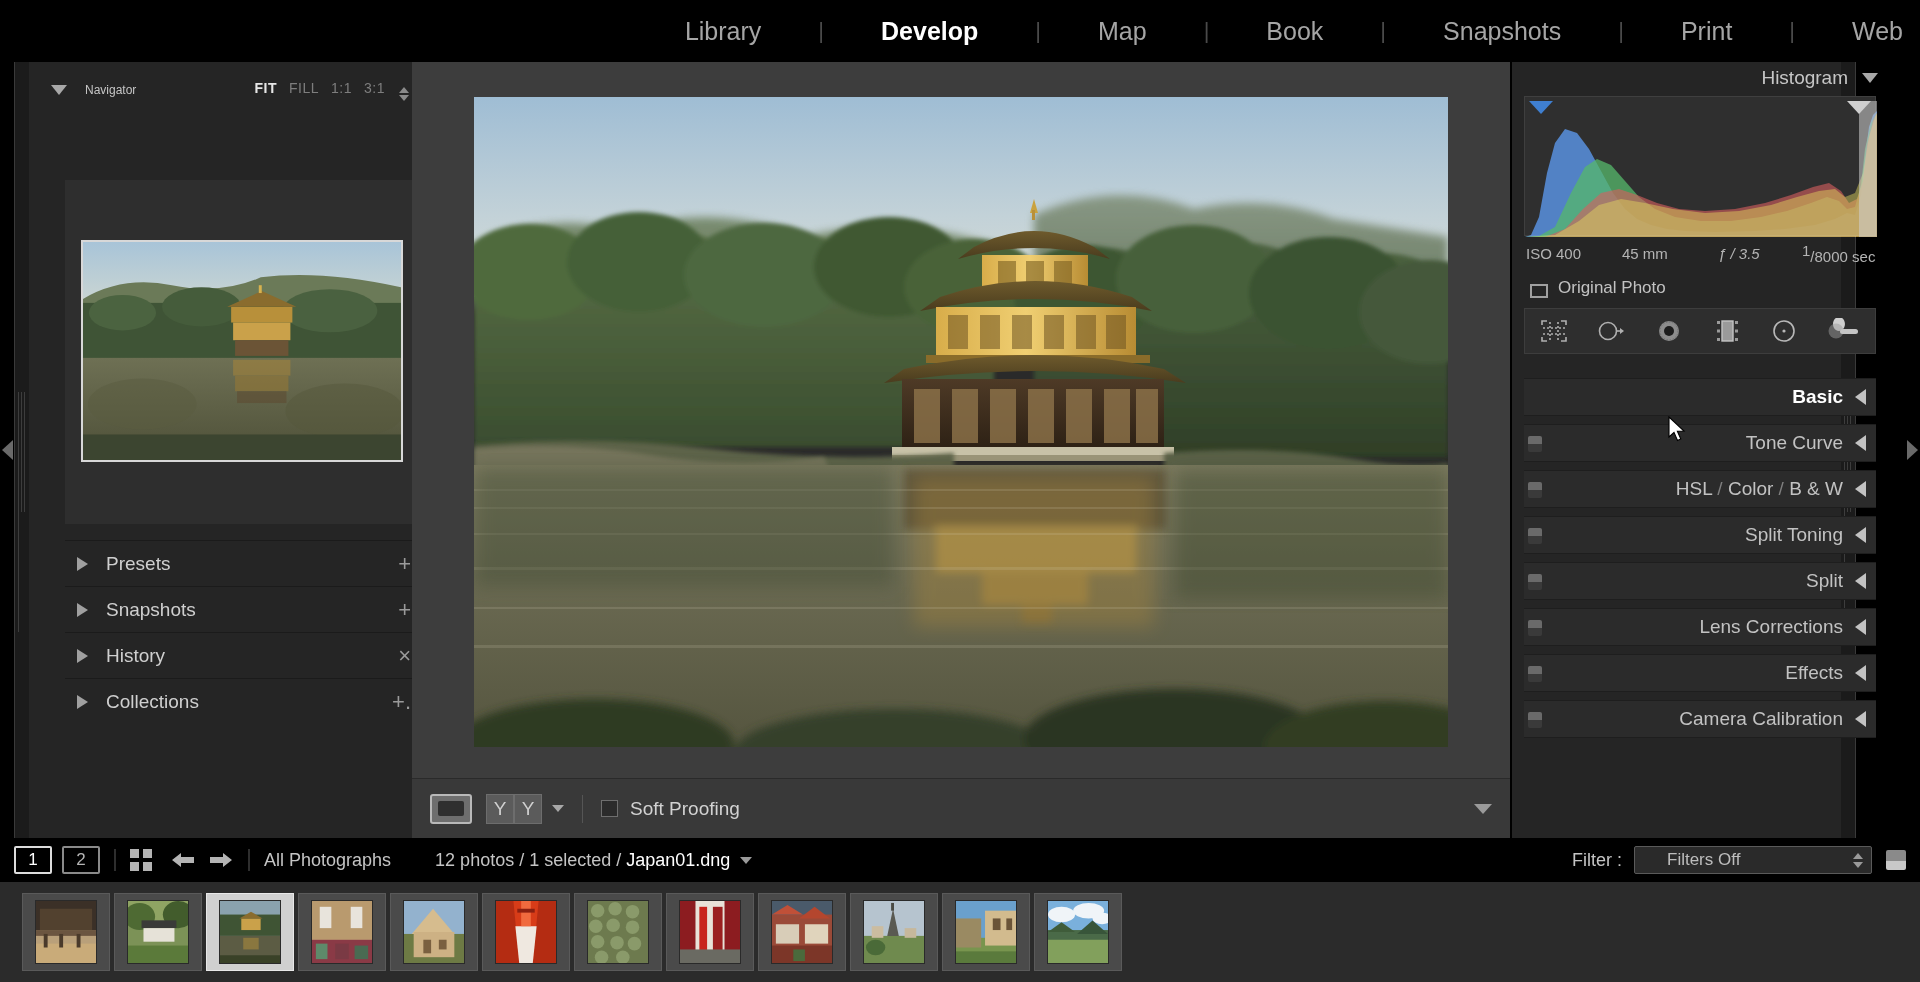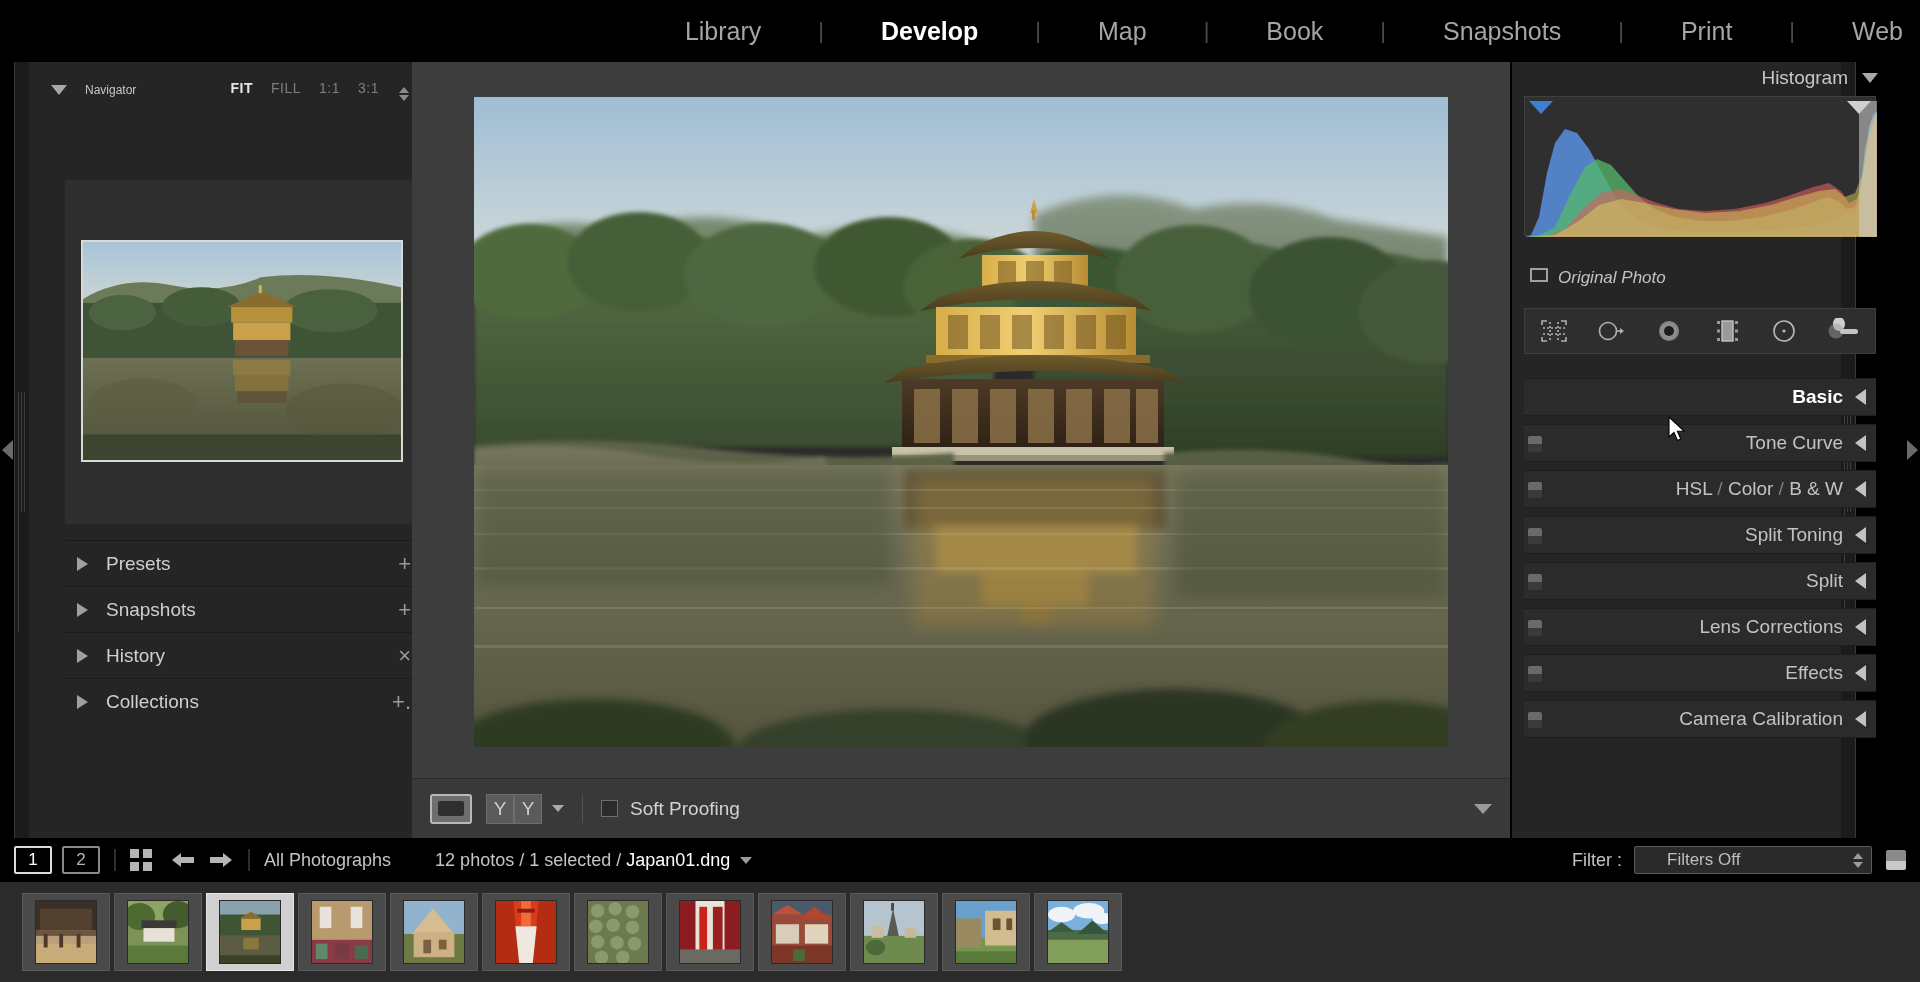--- a/index.html
+++ b/index.html
@@ -52,21 +52,21 @@
   .grip-lines i { display:block; width: 1px; height: 120px; background: #3d3d3d; float: left; margin-right: 2px; }
 
   .nav-header {
     position: absolute; left: 36px; top: 14px; width: 362px; height: 28px;
     display: flex; align-items: center;
   }
   .tri { width: 0; height: 0; cursor: pointer; }
   .tri-down { border-left: 8px solid transparent; border-right: 8px solid transparent; border-top: 10px solid #a8a8a8; }
   .tri-right { border-top: 7px solid transparent; border-bottom: 7px solid transparent; border-left: 11px solid #a0a0a0; }
   .nav-title { font-size: 12px; color: #c6c6c6; margin-left: 18px; }
-  .zoom-opts { margin-left: auto; display: flex; align-items: baseline; gap: 18px; padding-right: 4px; }
+  .zoom-opts { margin-left: auto; display: flex; align-items: baseline; gap: 12px; padding-right: 4px; }
   .zoom-opt { font-size: 14px; color: #7e7e7e; cursor: pointer; letter-spacing: .5px; }
   .zoom-opt.active { color: #e6e6e6; font-weight: bold; }
   .zoom-stepper { display:flex; flex-direction: column; gap:2px; margin-left:2px; cursor:pointer;}
   .zoom-stepper i { width:0;height:0;border-left:5px solid transparent;border-right:5px solid transparent;}
   .zoom-stepper i.up { border-bottom:6px solid #8a8a8a; }
   .zoom-stepper i.dn { border-top:6px solid #8a8a8a; }
 
   .nav-preview-box {
     position: absolute; left: 50px; top: 118px; width: 352px; height: 344px;
     background: #2e2e2e;
@@ -155,21 +155,21 @@
 
   .exif { position:absolute; left:14px; top:178px; width:350px; height:26px; display:flex; align-items:center; }
   .exif span { font-size:15px; color:#b4b4b4; }
   .exif .e1 { width: 96px; }
   .exif .e2 { width: 96px; }
   .exif .e3 { width: 84px; font-style: italic;}
   .exif .e4 { }
   .sup { font-size: 11px; vertical-align: super; }
   .sub { font-size: 11px; }
 
-  .orig-photo { position:absolute; left:12px; top:206px; width:352px; height:30px; display:flex; align-items:flex-start; cursor:pointer;font-style:italic;}
+  .orig-photo { position:absolute; left:12px; top:206px; width:352px; height:30px; display:flex; align-items:flex-end; cursor:pointer;}
   .op-box { width:18px; height:14px; border:2px solid #a0a0a0; margin-left:6px;}
   .op-label { font-size:17px; color:#c2c2c2; margin-left:10px; }
 
   .toolstrip {
     position:absolute; left:12px; top:246px; width:352px; height:46px;
     background:#2e2e2e; border:1px solid #3d3d3d;
     display:flex; align-items:center; justify-content:space-around;
   }
   .ts-icon { cursor:pointer; display:flex; align-items:center; justify-content:center;}
 
@@ -555,20 +555,26 @@
         <g style="mix-blend-mode:screen">
           <path d="M0 140 L6 138 L14 120 L22 76 L30 46 L40 32 L52 36 L64 52 L76 74 L88 96 L100 112 L112 122 L126 128 L142 132 L160 134 L190 135 L230 134 L260 132 L290 128 L310 122 L322 116 L330 118 L336 98 L340 60 L344 30 L348 18 L352 14 L352 140 Z" fill="#2f6fc8" opacity="0.92"></path>
           <path d="M0 140 L14 139 L30 130 L46 96 L60 70 L72 62 L86 68 L100 84 L114 100 L130 112 L150 120 L176 124 L206 124 L236 120 L262 114 L286 106 L302 100 L314 104 L322 112 L330 110 L336 88 L340 52 L346 26 L352 16 L352 140 Z" fill="#2fa84a" opacity="0.75"></path>
           <path d="M0 140 L20 140 L40 132 L58 112 L76 96 L94 92 L112 98 L132 106 L154 112 L180 114 L210 112 L240 106 L266 98 L288 90 L304 86 L316 94 L324 106 L332 102 L338 84 L342 48 L348 24 L352 16 L352 140 Z" fill="#d03a3a" opacity="0.6"></path>
           <path d="M0 140 L30 138 L54 124 L74 108 L96 102 L120 106 L148 112 L180 116 L214 114 L246 108 L272 100 L294 94 L310 92 L320 100 L330 96 L338 76 L344 40 L350 20 L352 16 L352 140 Z" fill="#e0d23a" opacity="0.45"></path>
         </g>
         <rect x="334" y="4" width="18" height="136" fill="#cfcfcf" opacity="0.55"></rect>
       </svg>
     </div>
 
+    <div class="exif">
+      <span class="e1">ISO 400</span>
+      <span class="e2">45 mm</span>
+      <span class="e3">ƒ / 3.5</span>
+      <span class="e4"><span class="sup">1</span>/<span class="sub">8000</span> <span>sec</span></span>
+    </div>
 
     <div class="orig-photo">
       <div class="op-box"></div>
       <div class="op-label">Original Photo</div>
     </div>
 
     <div class="toolstrip">
       <div class="ts-icon">
         <svg width="30" height="26" viewBox="0 0 30 26">
             <g stroke="#b0b0b0" stroke-width="1.6" fill="none">

